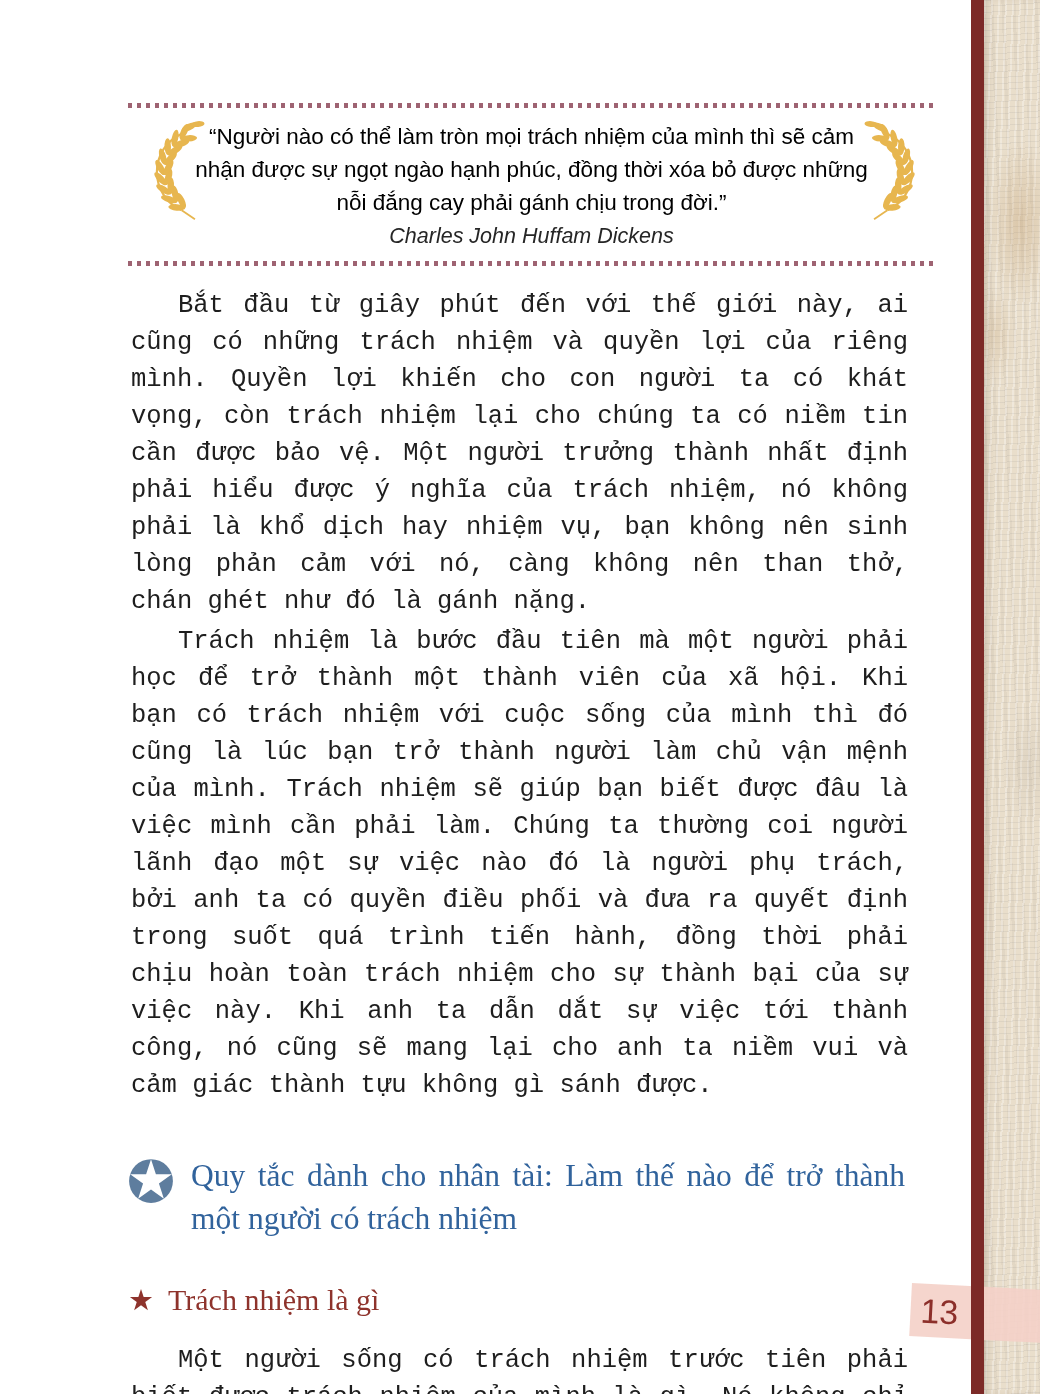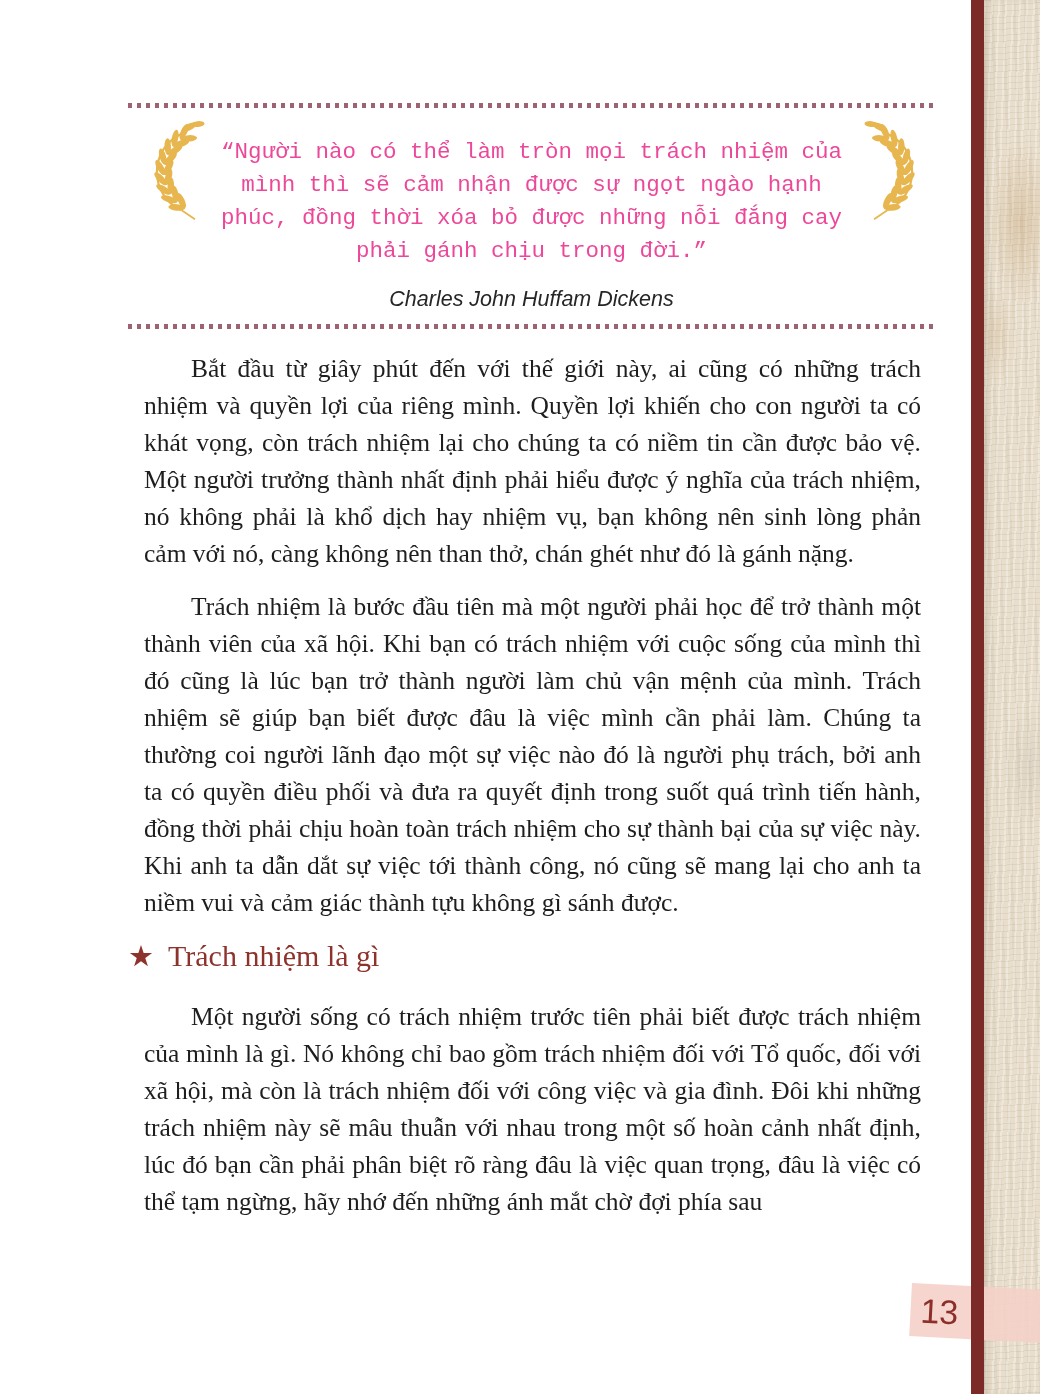--- a/index.html
+++ b/index.html
@@ -63,24 +63,24 @@
   }
   .dotline {
     height: 5px; width: 100%;
     background-image: repeating-linear-gradient(90deg, #9e6372 0 4px, transparent 4px 9px);
   }
   .quote-inner {
     padding: 12px 60px 6px 60px;
     text-align: center;
   }
   .quote-text {
-    font-family: Liberation Mono, monospace;
+    font-family: Liberation Sans, sans-serif;
     font-size: 22.5px; line-height: 33px;
-    color: #ec4899;
-    margin: 16px;
+    color: #000000;
+    margin: 0;
   }
   .quote-author {
     font-family: "Liberation Sans", sans-serif;
     font-size: 21.5px; line-height: 30px;
     font-weight: normal; font-style: italic;
     color: #262626;
     margin: 2px 0 4px 0;
   }
   .laurel {
     position: absolute; width: 70px; height: 118px;
@@ -88,43 +88,44 @@
   }
   .laurel-left  { left: 8px;  top: 10px; }
   .laurel-right { right: 2px; top: 10px; transform: scaleX(-1); }
 
   
   .para {
     font-size: 25.5px; line-height: 37px;
     color: #1e1e1e;
     text-align: justify;
     text-indent: 47px;
-    margin: 16px;
+    margin: 3px;
     width: 777px;
+    font-family: Liberation Mono, monospace;
   }
   .para.first { margin-top: 21px; }
 
   
   .section-heading {
     margin-top: 50px;
     display: flex; align-items: flex-start;
   }
   .star-circle { flex: 0 0 46px; width: 46px; height: 48px; margin-right: 17px; margin-top: 2px; }
   .section-heading h2 {
     flex: 1;
     margin: 0;
     font-size: 31.5px; line-height: 43px;
     font-weight: normal;
     color: #31639c;
     text-align: justify;
   }
 
   
   .sub-heading {
-    margin-top: 12px;
+    margin-top: 41px;
     font-size: 30px; line-height: 38px;
     color: #8e332c;
   }
   .sub-heading .star-bullet { font-size: 29px; margin-right: 14px; }
 
   .section-para { margin-top: 23px; }
 </style>
 </head>
 <body>
 
@@ -172,20 +173,27 @@
     <div class="quote-inner">
       <p class="quote-text">“Người nào có thể làm tròn mọi trách nhiệm của mình thì sẽ cảm nhận được sự ngọt ngào hạnh phúc, đồng thời xóa bỏ được những nỗi đắng cay phải gánh chịu trong đời.”</p>
       <p class="quote-author">Charles John Huffam Dickens</p>
     </div>
     <div class="dotline"></div>
   </div>
 
   <p class="para first">Bắt đầu từ giây phút đến với thế giới này, ai cũng có những trách nhiệm và quyền lợi của riêng mình. Quyền lợi khiến cho con người ta có khát vọng, còn trách nhiệm lại cho chúng ta có niềm tin cần được bảo vệ. Một người trưởng thành nhất định phải hiểu được ý nghĩa của trách nhiệm, nó không phải là khổ dịch hay nhiệm vụ, bạn không nên sinh lòng phản cảm với nó, càng không nên than thở, chán ghét như đó là gánh nặng.</p>
   <p class="para">Trách nhiệm là bước đầu tiên mà một người phải học để trở thành một thành viên của xã hội. Khi bạn có trách nhiệm với cuộc sống của mình thì đó cũng là lúc bạn trở thành người làm chủ vận mệnh của mình. Trách nhiệm sẽ giúp bạn biết được đâu là việc mình cần phải làm. Chúng ta thường coi người lãnh đạo một sự việc nào đó là người phụ trách, bởi anh ta có quyền điều phối và đưa ra quyết định trong suốt quá trình tiến hành, đồng thời phải chịu hoàn toàn trách nhiệm cho sự thành bại của sự việc này. Khi anh ta dẫn dắt sự việc tới thành công, nó cũng sẽ mang lại cho anh ta niềm vui và cảm giác thành tựu không gì sánh được.</p>
 
+  <div class="section-heading">
+    <svg class="star-circle" viewBox="0 0 44 46">
+      <circle cx="22" cy="24" r="21" fill="#5e7d9e"></circle>
+      <polygon fill="#ffffff" points="22,3 26.7,17.53 41.97,17.51 29.61,26.47 34.34,40.99 22,32 9.66,40.99 14.39,26.47 2.03,17.51 17.3,17.53"></polygon>
+    </svg>
+    <h2>Quy tắc dành cho nhân tài: Làm thế nào để trở thành một người có trách nhiệm</h2>
+  </div>
 
   <div class="sub-heading">
     <span class="star-bullet">★</span><span>Trách nhiệm là gì</span>
   </div>
 
   <p class="para section-para">Một người sống có trách nhiệm trước tiên phải biết được trách nhiệm của mình là gì. Nó không chỉ bao gồm trách nhiệm đối với Tổ quốc, đối với xã hội, mà còn là trách nhiệm đối với công việc và gia đình. Đôi khi những trách nhiệm này sẽ mâu thuẫn với nhau trong một số hoàn cảnh nhất định, lúc đó bạn cần phải phân biệt rõ ràng đâu là việc quan trọng, đâu là việc có thể tạm ngừng, hãy nhớ đến những ánh mắt chờ đợi phía sau</p>
 
 </div>
 
 </body></html>

